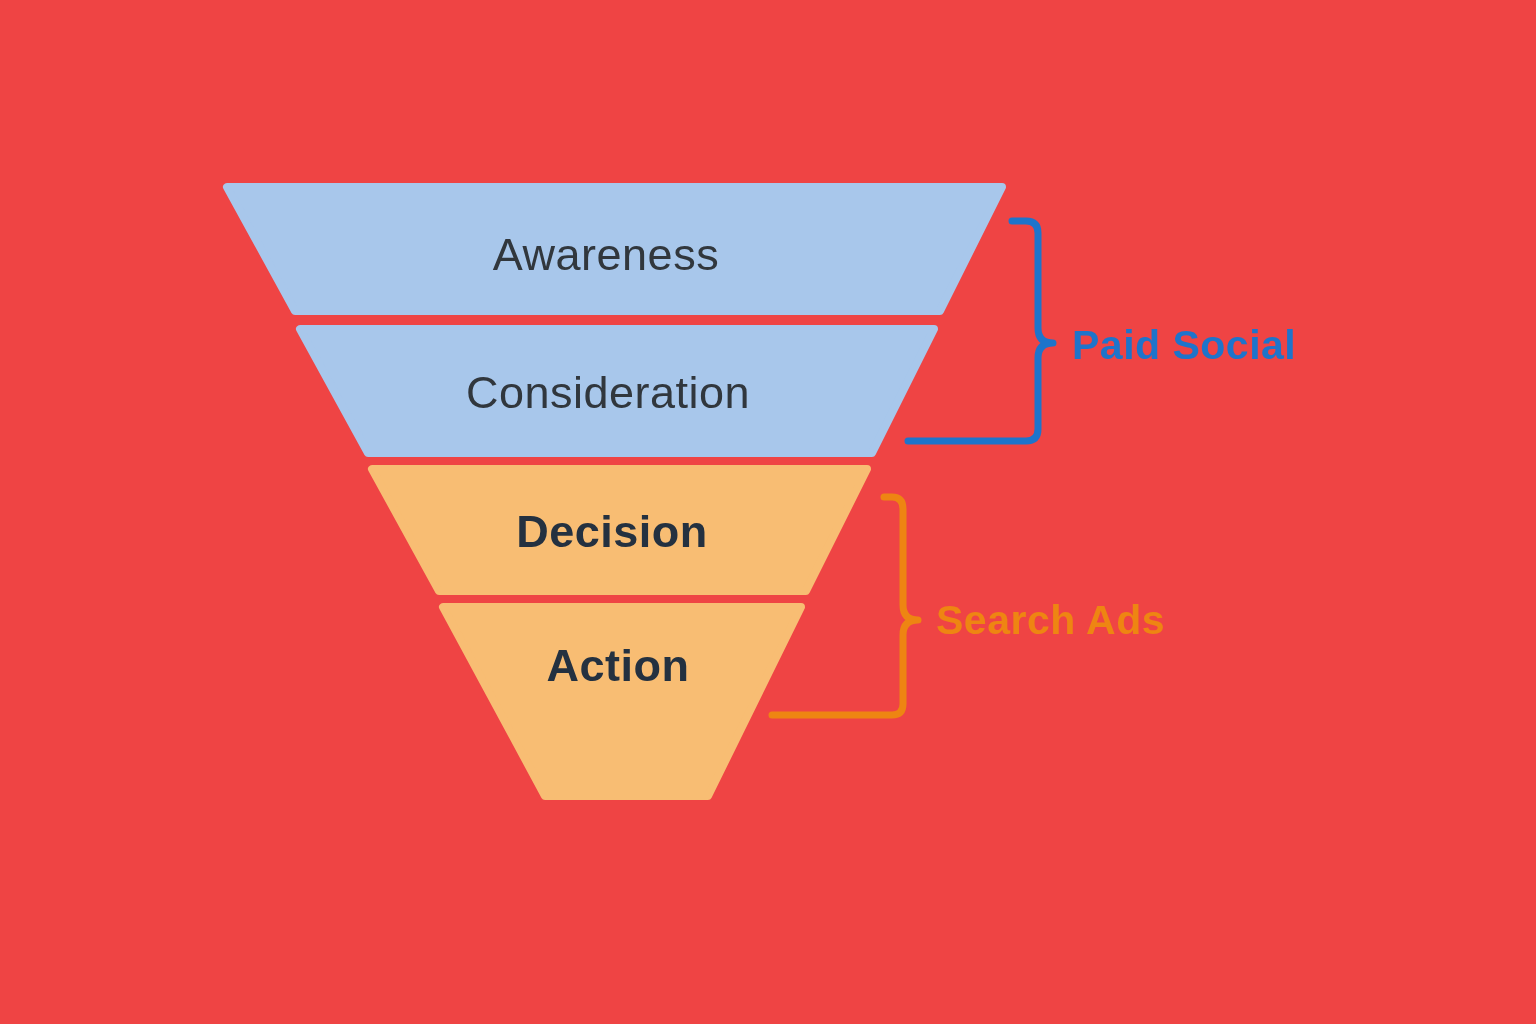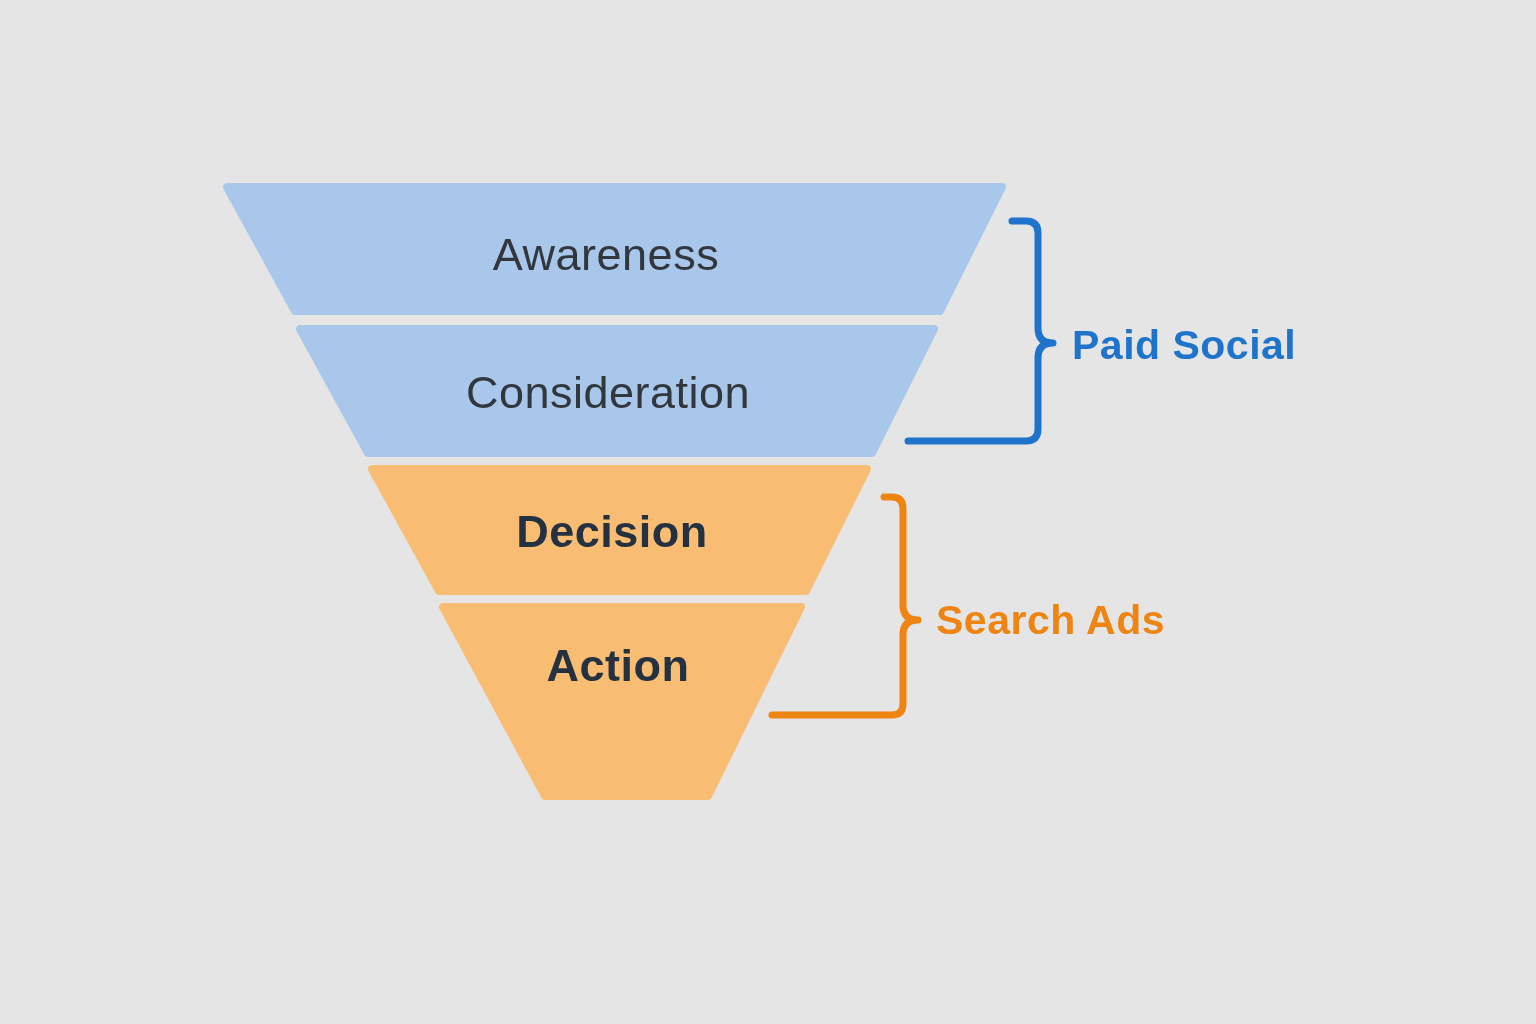--- a/index.html
+++ b/index.html
@@ -8,21 +8,21 @@
     background: #ffffff;
     width: 1536px;
     height: 1024px;
     overflow: hidden;
     font-family: "Liberation Sans", sans-serif;
   }
   .canvas {
     position: relative;
     width: 1536px;
     height: 1024px;
-    background: #e5e5e5;
+    background: #ef4444;
   }
   svg { display: block; }
   .stage-shape {
     stroke-width: 8;
     stroke-linejoin: round;
   }
   .stage-label-blue {
     font-family: "Liberation Sans", sans-serif;
     font-size: 45px;
     font-weight: 400;

